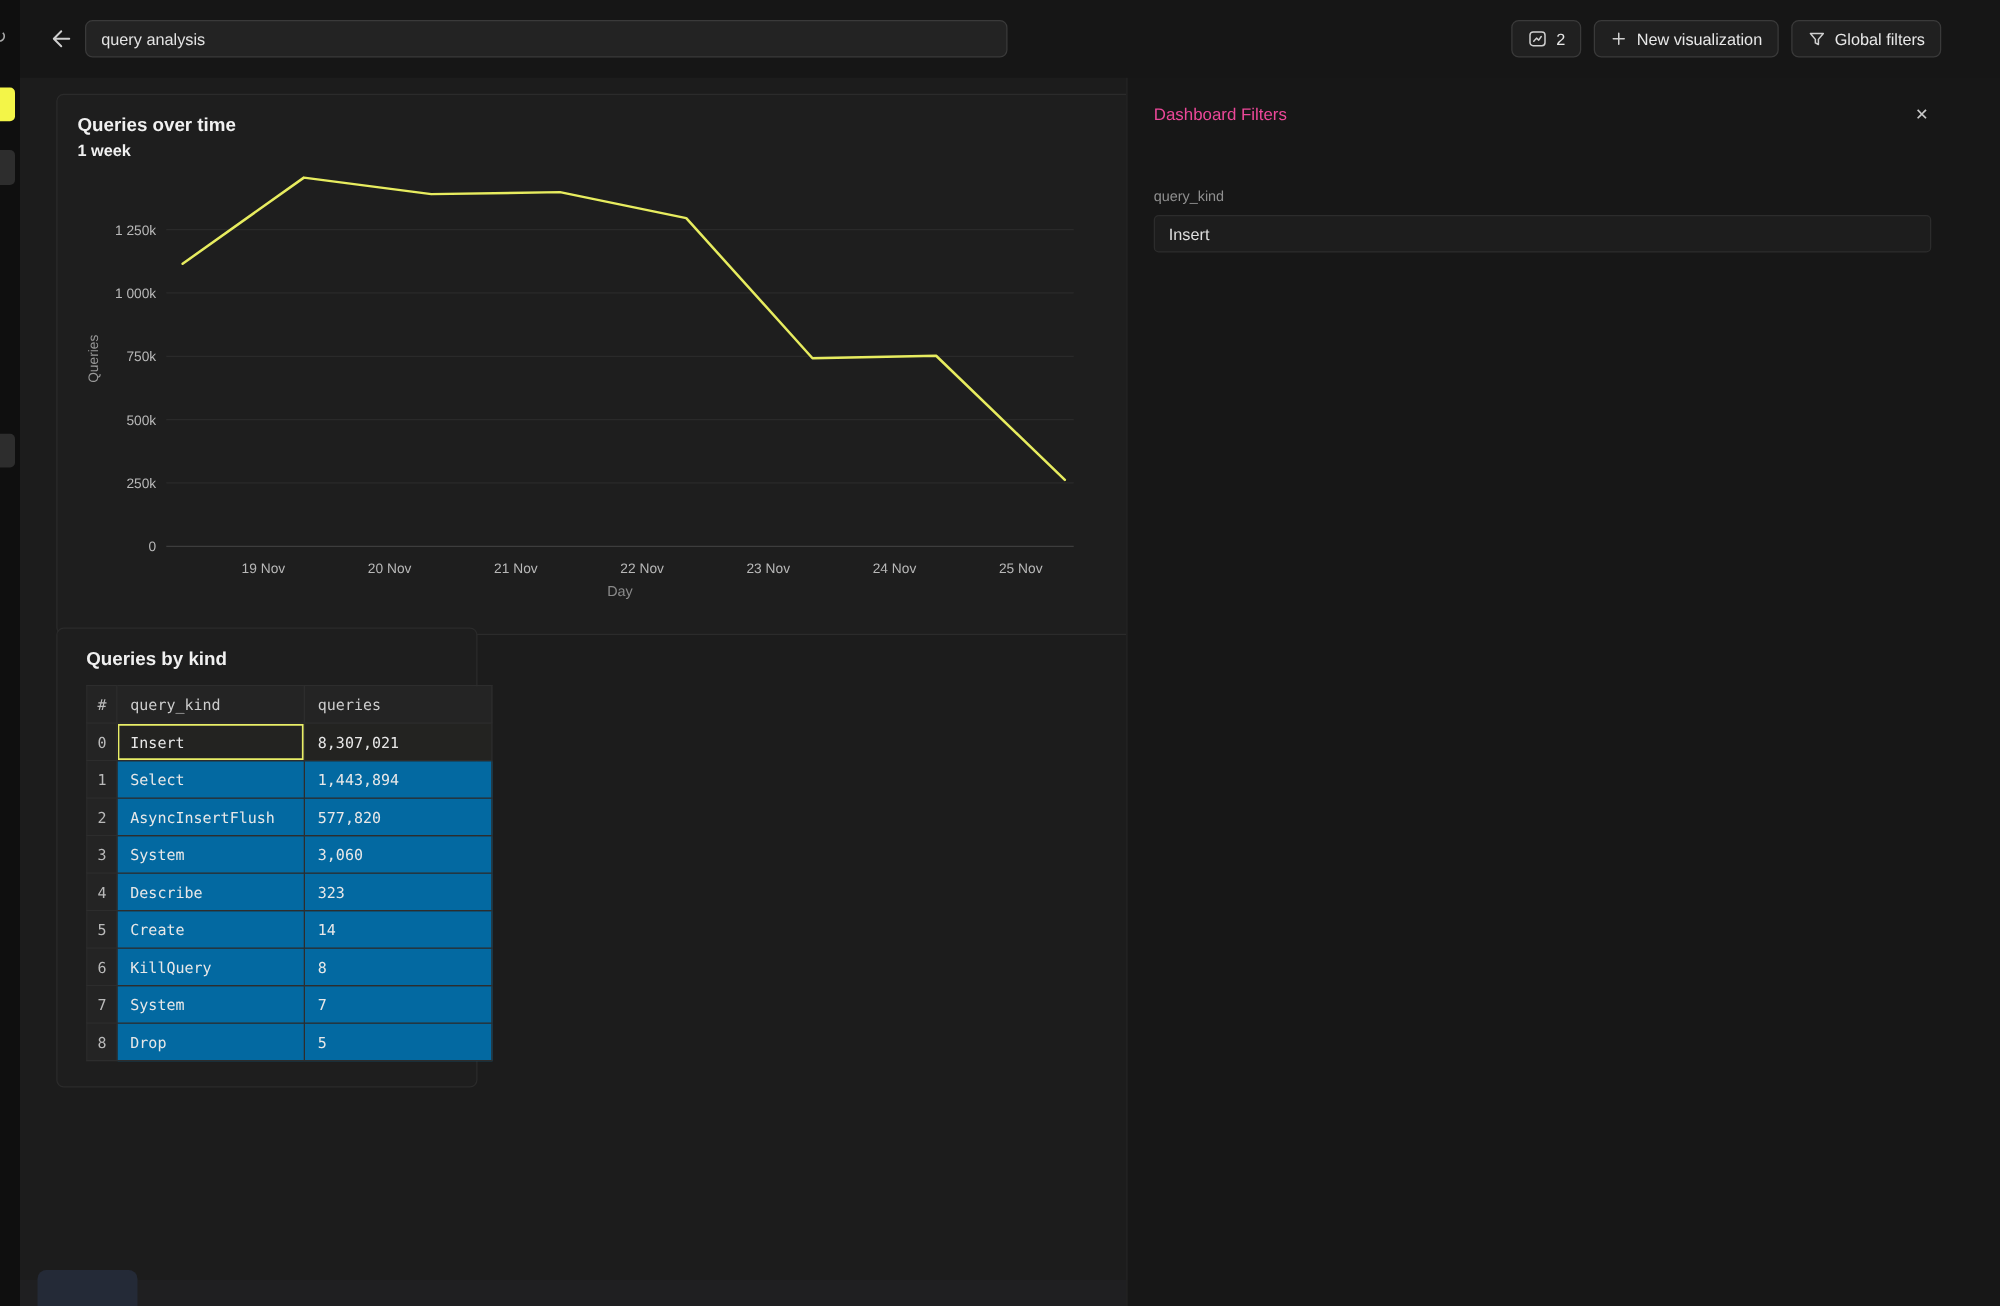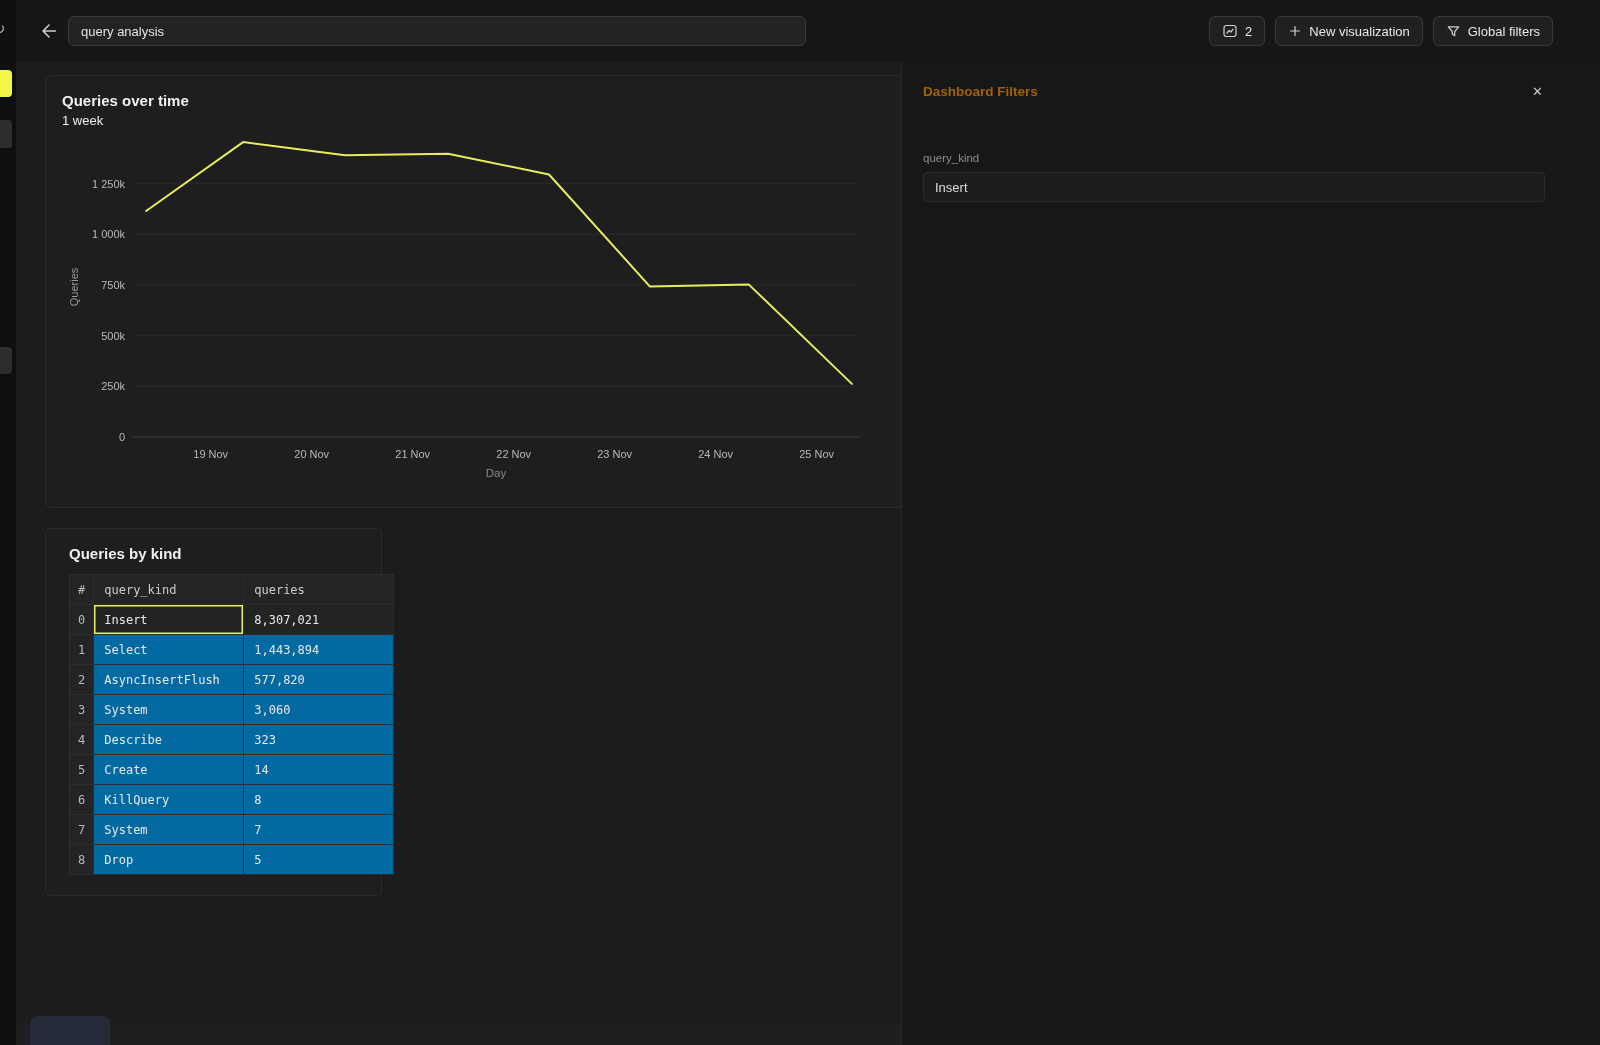--- a/index.html
+++ b/index.html
@@ -23,40 +23,40 @@
   .back-btn{width:26px; height:26px; margin-left:20px; background:none; border:none; padding:0; display:flex; align-items:center; justify-content:center; cursor:pointer;}
   .title-input{margin-left:6px; width:738px; height:30px; background:#232323; border:1px solid #3a3a3a; border-radius:6px; color:#e3e3e3; font-size:13px; padding:0 12px; font-family:inherit; outline:none;}
   .tb-right{margin-left:auto; margin-right:47px; display:flex; gap:10px;}
   .tb-btn{height:30px; display:flex; align-items:center; gap:7px; background:#202020; border:1px solid #3a3a3a; border-radius:6px; color:#e8e8e8; font-size:13px; padding:0 12px; font-family:inherit; cursor:pointer; white-space:nowrap;}
 
   
   .content{position:absolute; left:16px; top:62px; width:885px; bottom:0; background:#1c1c1c; overflow:hidden;}
   .card{position:absolute; background:#1e1e1e; border:1px solid #2b2b2b; border-radius:6px;}
   .card h2{margin:0; font-size:15px; font-weight:700; color:#f0f0f0;}
   .chart-card{left:29px; top:13px; width:977px; height:433px; padding:16px; overflow:hidden;}
-  .chart-card .subtitle{margin:4px 0 0; font-size:13px; font-weight:400; color:#f0f0f0;}
+  .chart-card .subtitle{margin:4px 0 0; font-size:13px; font-weight:700; color:#f0f0f0;}
   svg.chart{display:block; margin-top:8px; overflow:visible;}
   svg text{font-family:"Liberation Sans", sans-serif;}
 
-  .table-card{left:29px; top:466px; width:337px; height:368px; padding:16px 16px 0 23px;}
+  .table-card{left:29px; top:440px; width:337px; height:368px; padding:16px 16px 0 23px;}
   table.qtable{border-collapse:collapse; margin-top:12px; font-family:"DejaVu Sans Mono", monospace; font-size:12px; color:#e8e8e8;}
   .qtable th,.qtable td{border:1px solid #2d2d2d; height:30px; padding:0 10px; font-weight:400; text-align:left; white-space:nowrap;}
   .qtable thead th{background:#242424; color:#cdcdcd;}
   .qtable th.idx{background:#242424; color:#b9b9b9; text-align:center; width:30px; padding:0 8px;}
   .qtable td{background:#0369a1; min-width:150px;}
   .qtable td.selrow{background:#232321;}
   .qtable td.selected{box-shadow:inset 0 0 0 1.5px #e9ee67;}
 
   .footer-band{position:absolute; left:0; right:0; top:962px; bottom:0; background:#1f1f21;}
   .blw{position:absolute; left:14px; top:954px; width:80px; height:45px; background:#242a37; border-radius:7px;}
 
   
   .filters-panel{position:absolute; left:901px; top:62px; right:0; bottom:0; background:#171717; border-left:1px solid #262626; padding:22px 55px 0 21px;}
   .fp-head{display:flex; align-items:flex-start; justify-content:space-between;}
-  .fp-title{font-size:13.5px; font-weight:700; color:#a16207; line-height:16px;}
+  .fp-title{font-size:13.5px; font-weight:400; color:#ec4899; line-height:16px;}
   .fp-close{background:none; border:none; color:#c8c8c8; font-size:13px; cursor:pointer; padding:0 2px; line-height:16px; font-family:inherit;}
   .fp-label{display:block; margin-top:52px; font-size:11.5px; color:#8f8f8f;}
   .fp-input{display:block; margin-top:8px; width:100%; height:30px; background:#1d1d1d; border:1px solid #2c2c2c; border-radius:4px; color:#dedede; font-size:13px; padding:0 11px; font-family:inherit; outline:none;}
 </style>
 </head>
 <body>
 
 <div class="app">
 
   <aside class="sidebar">

